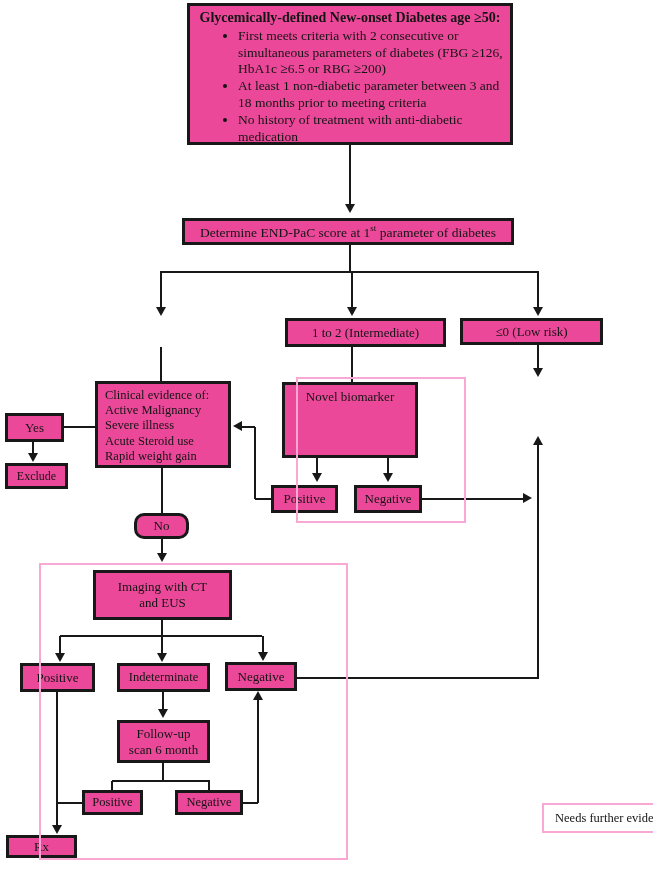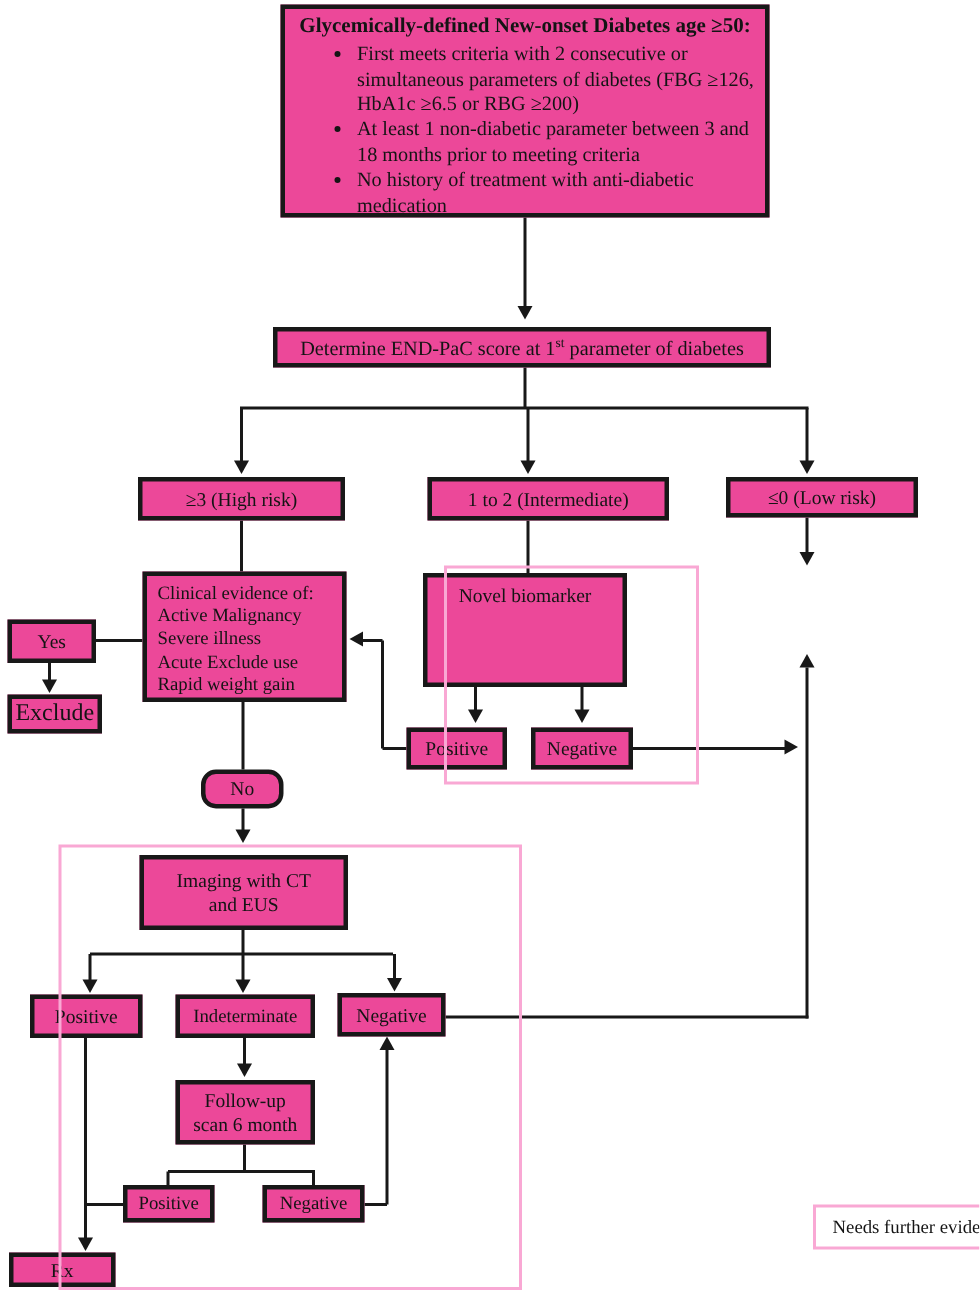--- a/index.html
+++ b/index.html
@@ -104,42 +104,39 @@
       <li>First meets criteria with 2 consecutive or simultaneous parameters of diabetes (FBG ≥126, HbA1c ≥6.5 or RBG ≥200)</li>
       <li>At least 1 non-diabetic parameter between 3 and 18 months prior to meeting criteria</li>
       <li>No history of treatment with anti-diabetic medication</li>
     </ul>
   </div>
 
   <div class="box boxes" style="left:182px;top:218px;width:332px;height:27px;font-size:13.5px;">
     <span><span>Determine END-PaC score at 1</span><sup>st</sup><span> parameter of diabetes</span></span>
   </div>
 
-  <div class="box boxes" style="left:92px;top:318px;width:138px;height:29px;">
-    <span>≥3 (High risk)</span>
-  </div>
   <div class="box boxes" style="left:285px;top:318px;width:161px;height:29px;">
     <span>1 to 2 (Intermediate)</span>
   </div>
-  <div class="box boxes" style="left:484px;top:318px;width:128px;height:27px;">
+  <div class="box boxes" style="left:460px;top:318px;width:143px;height:27px;">
     <span>≤0 (Low risk)</span>
   </div>
 
   <div class="box boxes clin" style="left:95px;top:381px;width:136px;height:87px;">
     <div>Clinical evidence of:</div>
     <div>Active Malignancy</div>
     <div>Severe illness</div>
-    <div>Acute Exclude use</div>
+    <div>Acute Steroid use</div>
     <div>Rapid weight gain</div>
   </div>
 
   <div class="box boxes" style="left:5px;top:413px;width:59px;height:29px;">
     <span>Yes</span>
   </div>
-  <div class="box boxes" style="left:5px;top:463px;width:63px;height:26px;font-size:16px;align-items:flex-end;">
+  <div class="box boxes" style="left:5px;top:463px;width:63px;height:26px;font-size:12px;">
     <span>Exclude</span>
   </div>
 
   <div class="box boxes topalign" style="left:282px;top:382px;width:136px;height:76px;padding-top:4px;">
     <span>Novel biomarker</span>
   </div>
   <div class="box boxes" style="left:271px;top:485px;width:67px;height:28px;">
     <span>Positive</span>
   </div>
   <div class="box boxes" style="left:354px;top:485px;width:68px;height:28px;">

